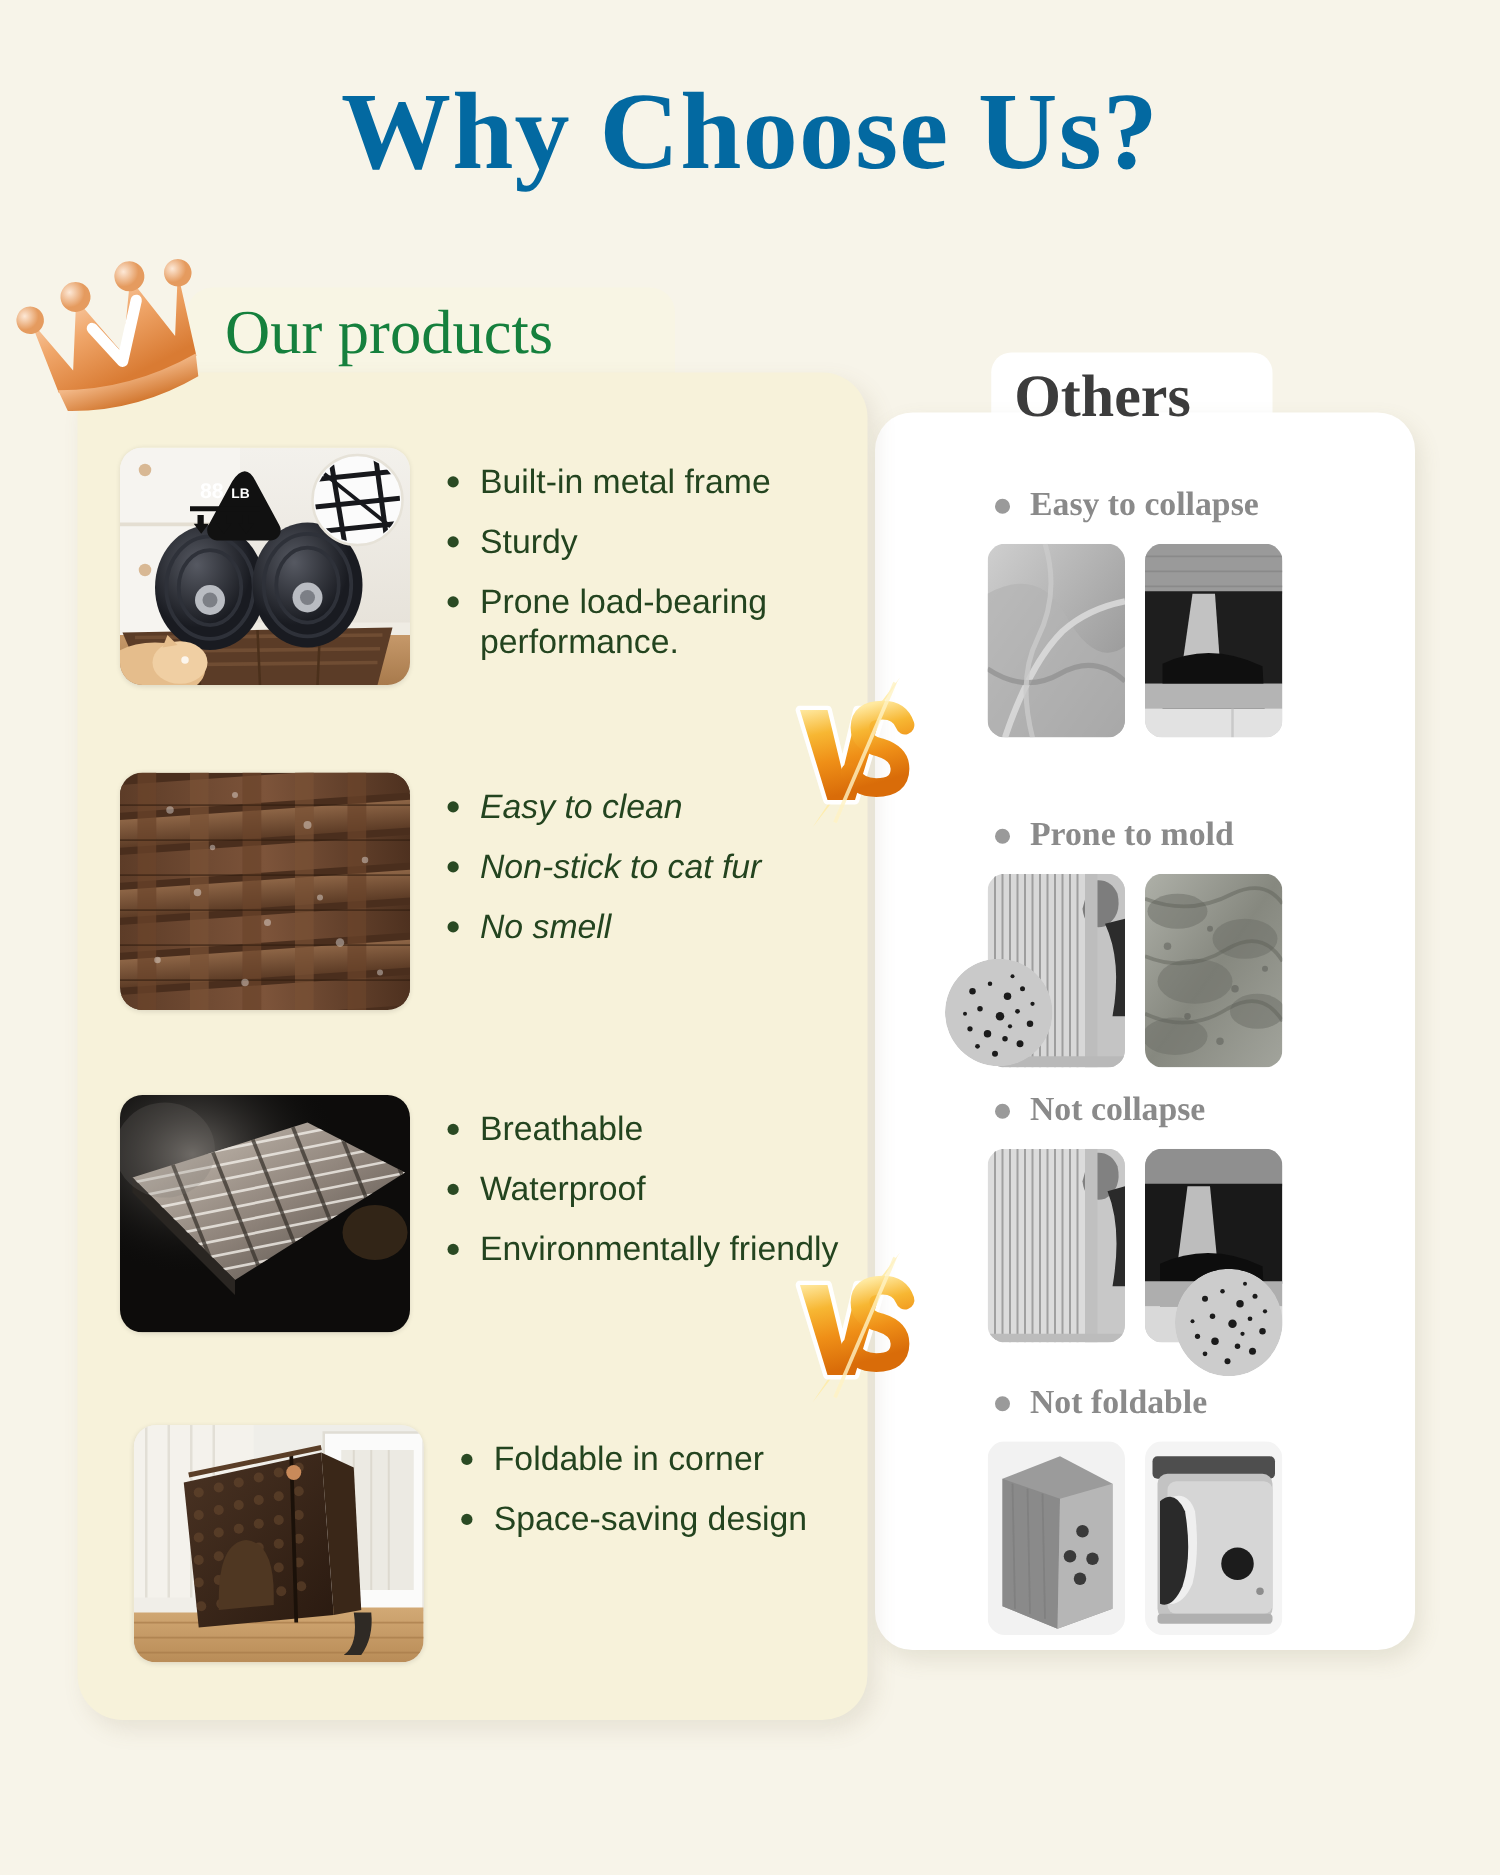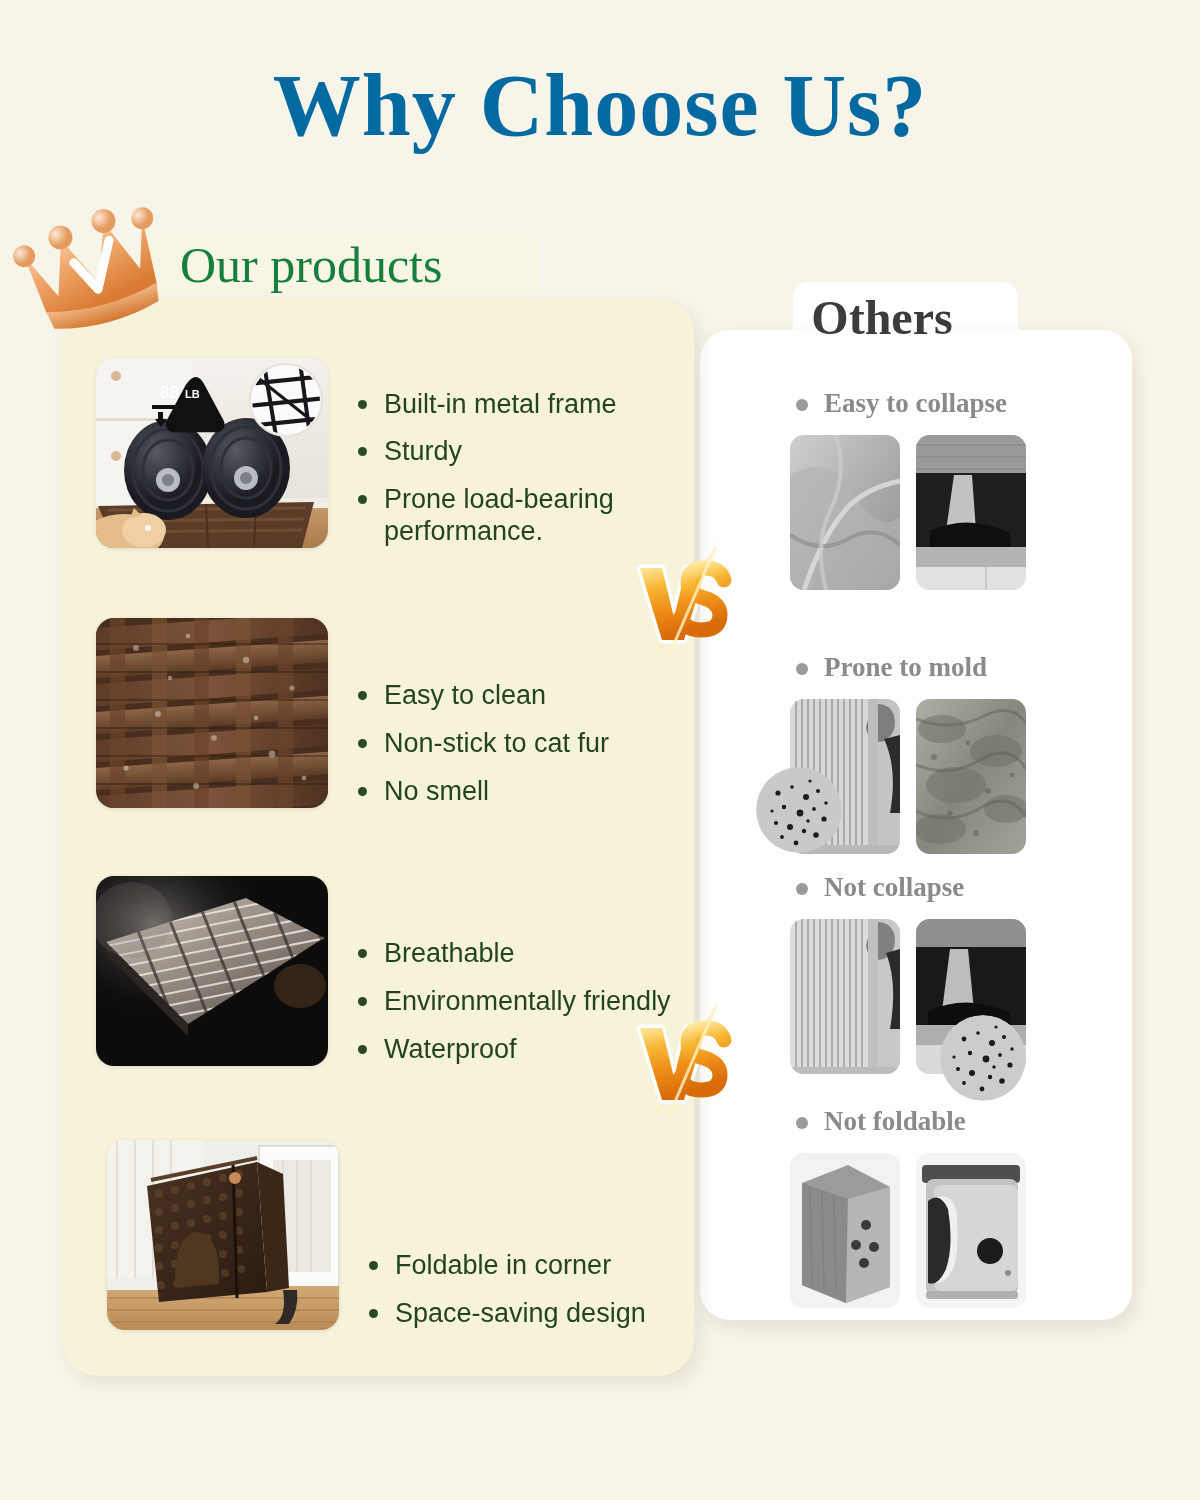--- a/index.html
+++ b/index.html
@@ -68,21 +68,21 @@
     font-weight:700;font-size:48px;color:#3c3c3c;
     z-index:2;
   }
 
   
   .crown{
     position:absolute;left:8px;top:198px;width:168px;height:132px;z-index:6;
   }
 
   
-  .ours-row{position:absolute;z-index:5;display:flex;align-items:flex-end;}
+  .ours-row{position:absolute;z-index:5;display:flex;align-items:flex-start;}
   .prod-thumb{
     width:232px;height:190px;border-radius:18px;
     overflow:hidden;position:relative;flex:0 0 auto;
     box-shadow:0 1px 4px rgba(0,0,0,.10);
   }
   .ours-bullets{margin-left:26px;}
   .ours-bullets li{
     list-style:none;
     position:relative;
     padding-left:30px;
@@ -90,21 +90,21 @@
     font-size:27px;
     line-height:1.18;
     margin-bottom:16px;
     max-width:320px;
   }
   .ours-bullets li:last-child{margin-bottom:0;}
   .ours-bullets li:before{
     content:"";position:absolute;left:4px;top:11px;
     width:9px;height:9px;border-radius:50%;background:#2a4a23;
   }
-  .ours-bullets{padding:0;margin-top:0;margin-bottom:0;}
+  .ours-bullets{padding:0;margin-top:12px;margin-bottom:0;}
 
   
   .others-block{position:absolute;z-index:5;margin-left:34px;}
   .others-head{
     font-family:"Liberation Serif", serif;
     font-weight:700;font-size:27px;color:#8a8a8a;
     position:relative;padding-left:34px;margin-bottom:16px;
   }
   .others-head:before{
     content:"";position:absolute;left:6px;top:11px;
@@ -242,21 +242,21 @@
       </g>
     </svg>
   </div>
   <ul class="ours-bullets">
     <li>Built-in metal frame</li>
     <li>Sturdy</li>
     <li>Prone load-bearing performance.</li>
   </ul>
 </div>
 
-<div class="ours-row" style="left:96px;top:618px;">
+<div class="ours-row" style="left:96px;top:618px;font-style:italic;">
   <div class="prod-thumb">
     <svg width="232" height="190" viewBox="0 0 232 190">
       <defs>
         <linearGradient id="weave1" x1="0" y1="0" x2="1" y2="0">
           <stop offset="0%" stop-color="#5a3a26"></stop>
             <stop offset="50%" stop-color="#7d543a"></stop>
           <stop offset="100%" stop-color="#4a2e1d"></stop>
         </linearGradient>
         <linearGradient id="weave2" x1="0" y1="0" x2="0" y2="1">
           <stop offset="0%" stop-color="#8d6546"></stop>
@@ -353,22 +353,22 @@
             <path d="M164 0 L240 190"></path>
             <path d="M200 0 L276 190"></path>
         </g>
       </g>
       <ellipse cx="36" cy="44" rx="40" ry="38" fill="#7d7872" opacity=".22"></ellipse>
       <ellipse cx="204" cy="110" rx="26" ry="22" fill="#c78a4a" opacity=".20"></ellipse>
     </svg>
   </div>
   <ul class="ours-bullets">
     <li>Breathable</li>
+    <li>Waterproof</li>
     <li>Environmentally friendly</li>
-    <li>Waterproof</li>
   </ul>
 </div>
 
 <div class="ours-row" style="left:107px;top:1140px;">
   <div class="prod-thumb">
     <svg width="232" height="190" viewBox="0 0 232 190">
       <defs>
         <linearGradient id="fl2" x1="0" y1="0" x2="0" y2="1">
           <stop offset="0%" stop-color="#d2a975"></stop>
             <stop offset="100%" stop-color="#b98c57"></stop>

